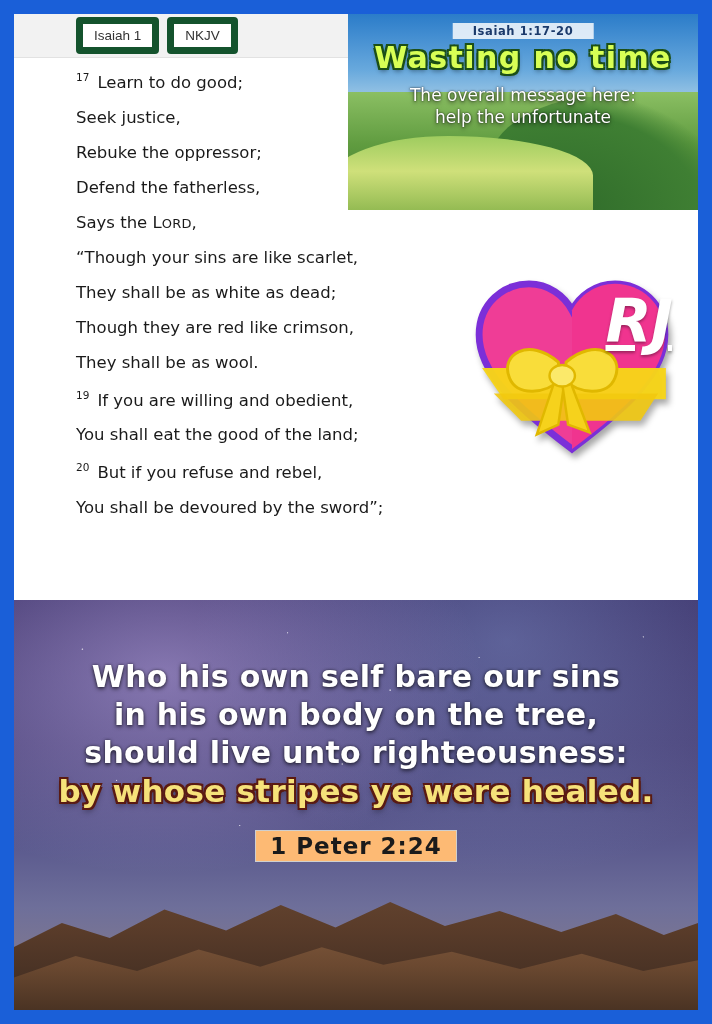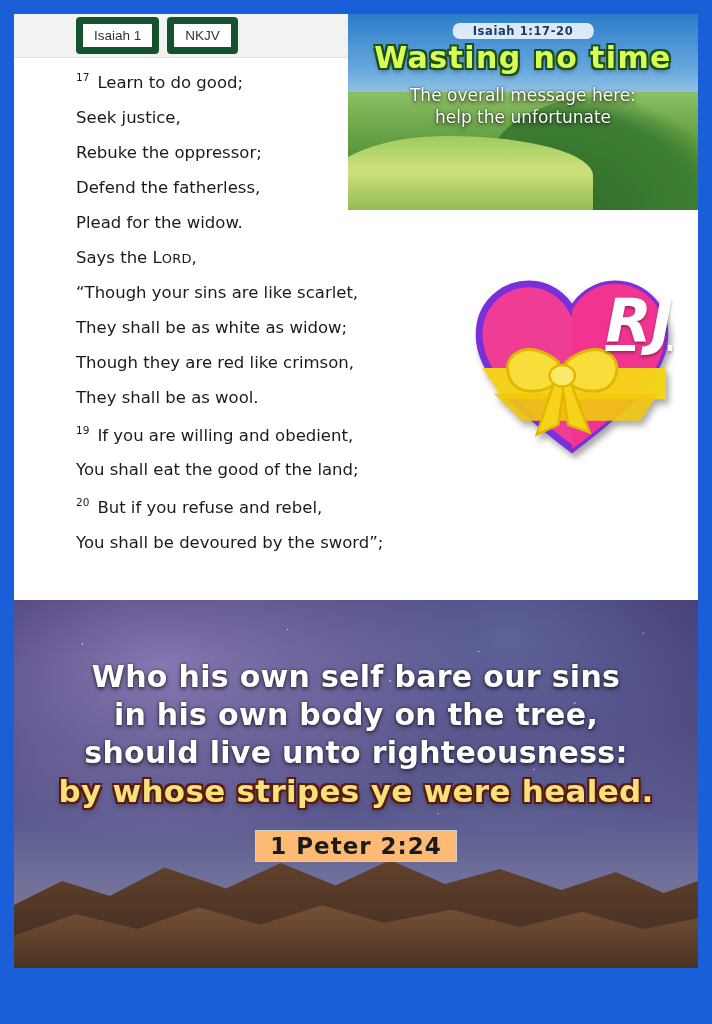--- a/index.html
+++ b/index.html
@@ -84,21 +84,21 @@
     border-radius: 50% 50% 0 0 / 60% 60% 0 0;
   }
   .banner .field {
     position: absolute; left: -5%; top: 62%; width: 75%; height: 45%;
     background: linear-gradient(#9ecc5f, #cfe07a 40%, #7fae45 100%);
     border-radius: 45% 55% 0 0 / 50% 45% 0 0;
   }
   .banner-ref {
     position: absolute; left: 50%; top: 9px; transform: translateX(-50%);
     background: rgba(255,255,255,.82);
-    border-radius: 7px;
+    border-radius: 0;
     padding: 1px 20px;
     font-size: 11.5px;
     font-weight: bold;
     color: #1b3a6b;
     letter-spacing: .6px;
     font-family: "DejaVu Sans", sans-serif;
   }
   .banner-title {
     position: absolute; left: 50%; top: 26px; transform: translateX(-50%);
     font-size: 30px;
@@ -141,21 +141,21 @@
     color: #ffffff;
     letter-spacing: -1px;
     text-shadow: 0 2px 3px rgba(0,0,0,.35);
     font-family: "DejaVu Sans", sans-serif;
     text-decoration: underline;
   }
   
   .bottom-card {
     position: absolute;
     left: 14px; top: 600px;
-    width: 684px; height: 368px;
+    width: 684px; height: 410px;
     overflow: hidden;
     background: #2a2250;
   }
   .bc-sky {
     position: absolute; inset: 0;
     background:
       radial-gradient(ellipse at 22% 18%, rgba(190,170,230,.55) 0%, rgba(190,170,230,0) 42%),
       radial-gradient(ellipse at 72% 10%, rgba(150,180,235,.35) 0%, rgba(150,180,235,0) 45%),
       linear-gradient(#3b3168 0%, #4a4278 35%, #5b5a8e 60%, #6e6f9a 75%, #8e7f86 100%);
   }
@@ -232,24 +232,23 @@
     <div class="ref-bar">
       <span class="ref-chip">Isaiah 1</span>
       <span class="ref-chip">NKJV</span>
     </div>
 
     <div class="verses">
       <p class="vline"><span class="vnum">17</span><span>Learn to do good;</span></p>
       <p class="vline"><span>Seek justice,</span></p>
       <p class="vline"><span>Rebuke the oppressor;</span></p>
       <p class="vline"><span>Defend the fatherless,</span></p>
-      <p class="vline"><span>Plead for the widow.</span></p>
       <p class="vline"><span>Says the L</span><span class="smallcap">ORD</span><span>,</span></p>
       <p class="vline"><span>“Though your sins are like scarlet,</span></p>
-      <p class="vline"><span>They shall be as white as widow;</span></p>
+      <p class="vline"><span>They shall be as white as dead;</span></p>
       <p class="vline"><span>Though they are red like crimson,</span></p>
       <p class="vline"><span>They shall be as wool.</span></p>
       <p class="vline"><span class="vnum">19</span><span>If you are willing and obedient,</span></p>
       <p class="vline"><span>You shall eat the good of the land;</span></p>
       <p class="vline"><span class="vnum">20</span><span>But if you refuse and rebel,</span></p>
       <p class="vline"><span>You shall be devoured by the sword”;</span></p>
 
     </div>
   </div>
 

